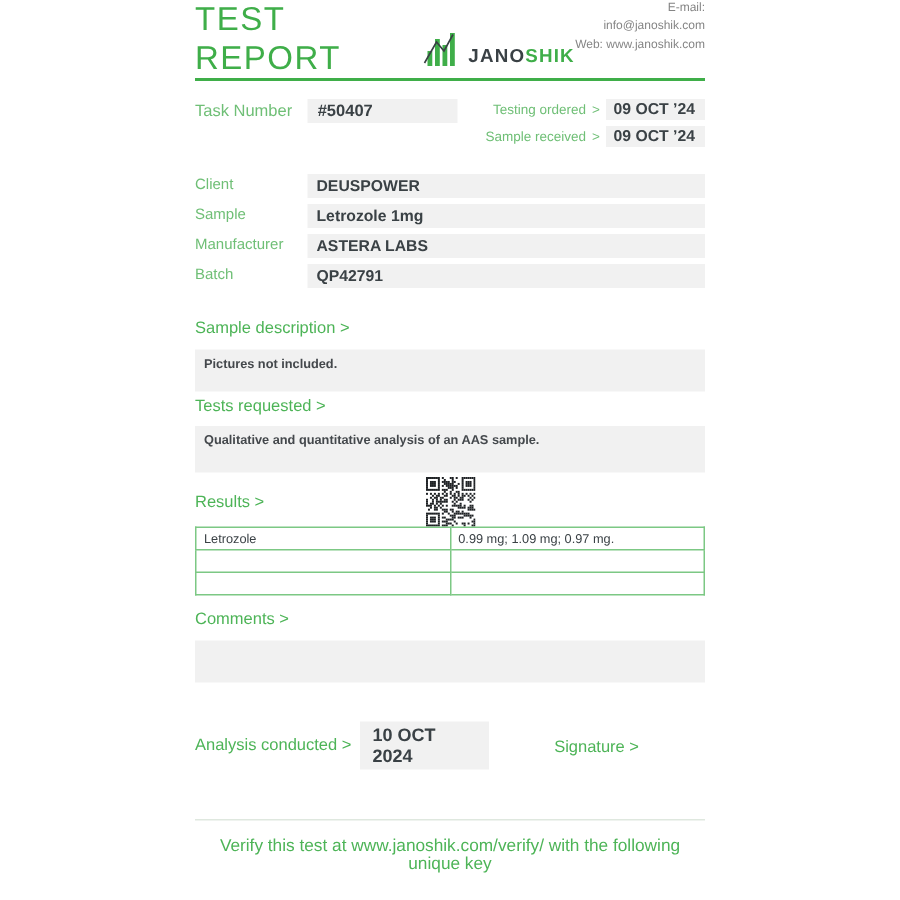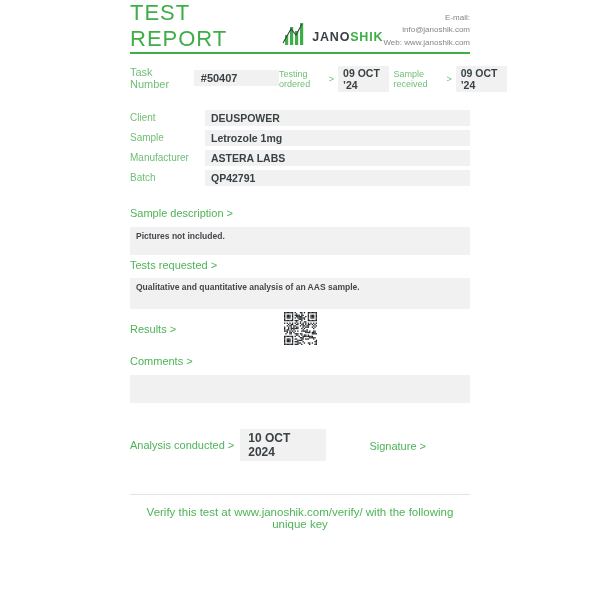--- a/index.html
+++ b/index.html
@@ -6,29 +6,29 @@
   body { font-family:"Liberation Sans", sans-serif; background:#ffffff; }
   .page { position:relative; width:600px; height:600px; background:#ffffff; overflow:hidden; }
   .content { position:absolute; left:130px; top:0; width:340px; }
 
   
   .header { display:flex; justify-content:space-between; align-items:flex-end; padding-top:14px; height:52px; }
   .report-title { color:#3fae49; font-size:22px; font-weight:500; letter-spacing:1px; }
   .brand { display:flex; flex-direction:row; align-items:center; margin-bottom:1px; }
   .brand-text { font-size:12.5px; font-weight:bold; letter-spacing:0.8px; color:#3a4145; margin-top:1px; }
   .brand-text .green { color:#3fae49; }
-  .contact { text-align:right; font-size:8px; color:#858585; line-height:1.55; padding-bottom:3px; }
+  .contact { text-align:right; font-size:8px; color:#858585; line-height:1.55; padding-bottom:16px; }
   .header-rule { height:2px; background:#3fae49; margin-top:0px; }
 
   
   .task-row { margin-top:12px; display:flex; justify-content:space-between; align-items:flex-start; }
   .task-left { display:flex; align-items:center; }
   .task-label { color:#6fbf76; font-size:11px; }
   .task-box { margin-left:10px; background:#f1f1f1; color:#3a4145; font-weight:bold; font-size:11px; padding:2px 7px; width:100px; }
-  .date-col { display:flex; flex-direction:row; gap:4px; }
+  .date-col { display:flex; flex-direction:column; gap:4px; }
   .date-line { display:flex; align-items:center; justify-content:flex-end; }
   .date-label { color:#6fbf76; font-size:9px; }
   .date-arrow { color:#6fbf76; font-size:9px; margin:0 4px; }
   .date-box { background:#f1f1f1; color:#3a4145; font-weight:bold; font-size:10.5px; padding:1px 5px; width:66px; text-align:left; }
 
   
   .info { margin-top:18px; }
   .info-row { display:flex; align-items:stretch; margin-bottom:4px; }
   .info-label { width:75px; color:#6fbf76; font-size:10px; padding-top:2px; }
   .info-value { flex:1; background:#f1f1f1; color:#3a4145; font-weight:bold; font-size:10.5px; padding:2px 6px; }
@@ -431,20 +431,36 @@
           <rect x="21" y="23" width="1" height="1" fill="#1e2124"></rect>
           <rect x="24" y="23" width="1" height="1" fill="#1e2124"></rect>
           <rect x="8" y="24" width="1" height="1" fill="#1e2124"></rect>
           <rect x="9" y="24" width="1" height="1" fill="#1e2124"></rect>
           <rect x="10" y="24" width="1" height="1" fill="#1e2124"></rect>
           <rect x="13" y="24" width="1" height="1" fill="#1e2124"></rect>
           <rect x="19" y="24" width="1" height="1" fill="#1e2124"></rect>
           <rect x="23" y="24" width="1" height="1" fill="#1e2124"></rect>
           <rect x="24" y="24" width="1" height="1" fill="#1e2124"></rect>
         </svg>
+      <table class="results-table">
+        <tbody>
+            <tr>
+          <td class="c1">Letrozole</td>
+          <td>0.99 mg; 1.09 mg; 0.97 mg.</td>
+        </tr>
+        <tr>
+          <td class="c1"></td>
+          <td></td>
+        </tr>
+        <tr>
+          <td class="c1"></td>
+          <td></td>
+        </tr>
+      </tbody>
+        </table>
     </div>
 
     <div class="sec-heading comments-heading">Comments &gt;</div>
     <div class="sec-box comments-box"></div>
 
     <div class="bottom-row">
       <div class="bottom-left">
         <span class="analysis-label">Analysis conducted &gt;</span>
         <span class="analysis-box">10 OCT 2024</span>
       </div>

